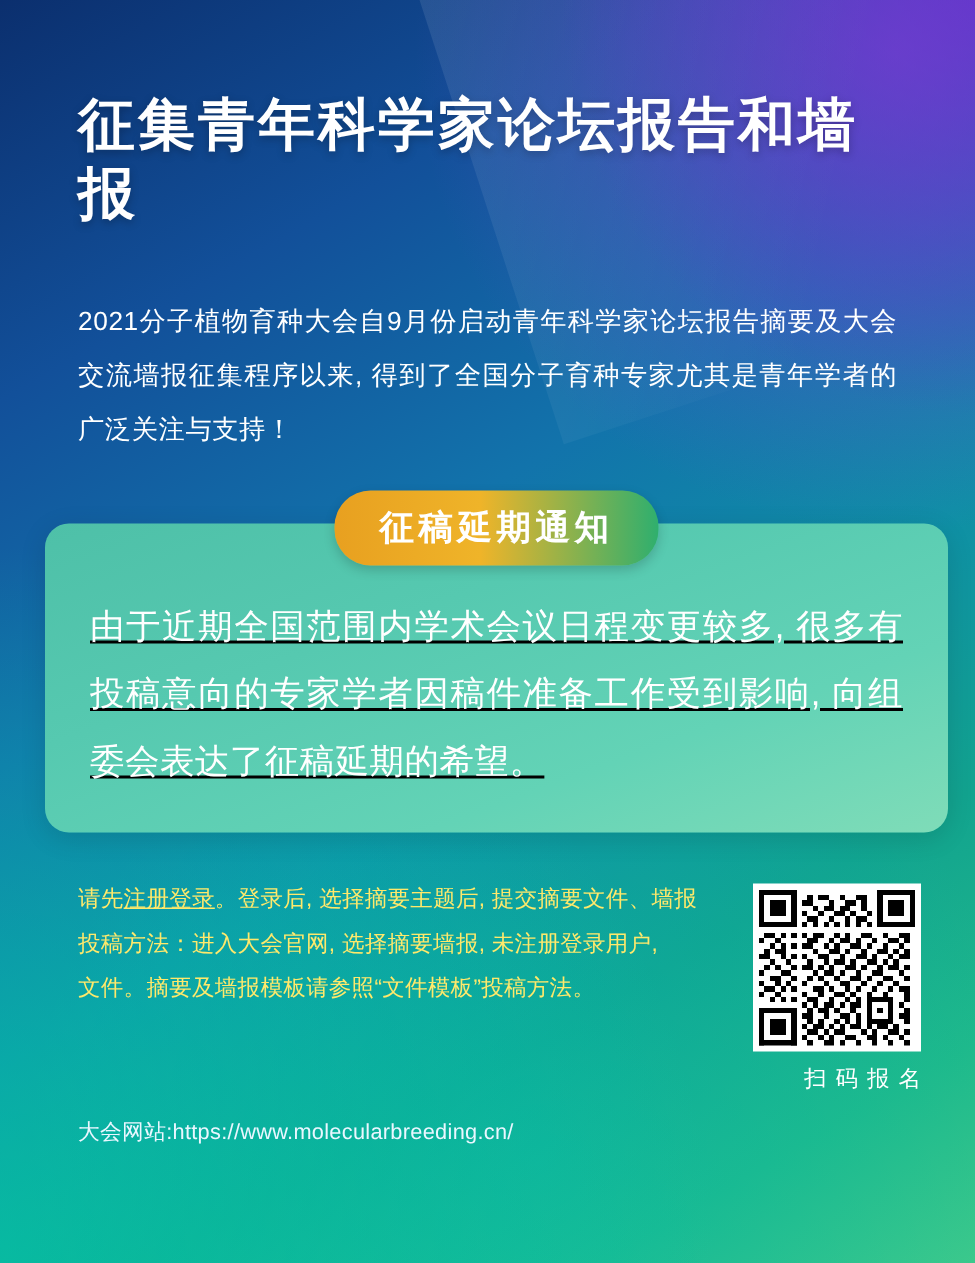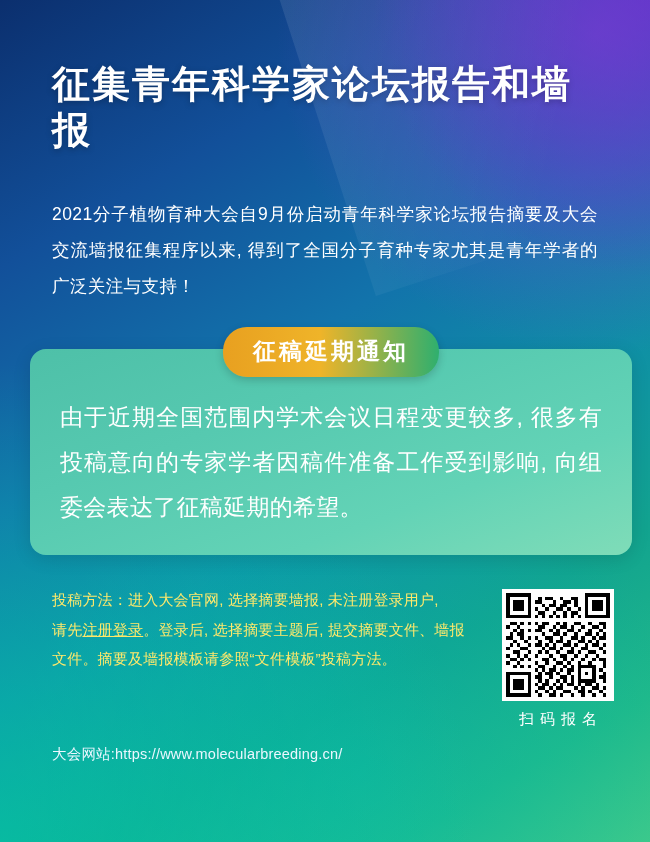--- a/index.html
+++ b/index.html
@@ -61,20 +61,21 @@
     text-align: justify;
   }
 
   .notice-card {
     position: relative;
     margin: 44px 18px 0 30px;
     padding: 46px 30px 26px 30px;
     border-radius: 16px;
     background: linear-gradient(160deg, #4ec0a8 0%, #56c9b0 35%, #63d3b6 70%, #7fdcb8 100%);
     box-shadow: 0 4px 18px rgba(0,0,0,0.12);
+    text-decoration: underline;
   }
 
   .badge-wrap {
     position: absolute;
     top: -22px;
     left: 0;
     right: 0;
     display: flex;
     justify-content: center;
   }
@@ -129,21 +130,21 @@
   }
 
   .link-underline {
     text-decoration: underline;
     color: #ffe96b;
   }
 
   .qr-block {
     flex: 0 0 auto;
     width: 124px;
-    text-align: center;
+    text-align: right;
     padding-top: 4px;
   }
 
   .qr {
     width: 112px;
     height: 112px;
     margin: 0 auto;
     background-color: #ffffff;
     padding: 4px;
     box-sizing: border-box;
@@ -180,22 +181,22 @@
       <span class="badge">征稿延期通知</span>
     </div>
 
     <div class="notice-body">
       <p>由于近期全国范围内学术会议日程变更较多, 很多有投稿意向的专家学者因稿件准备工作受到影响, 向组委会表达了征稿延期的希望。</p>
     </div>
   </div>
 
   <div class="footer">
     <div class="footer-text">
+      <p><span>请先</span><span class="link-underline">注册登录</span><span>。登录后, 选择摘要主题后, 提交摘要文件、墙报</span></p>
       <p><span>投稿方法：</span><span>进入大会官网, 选择摘要墙报, 未注册登录用户,</span></p>
-      <p><span>请先</span><span class="link-underline">注册登录</span><span>。登录后, 选择摘要主题后, 提交摘要文件、墙报</span></p>
       <p><span>文件。摘要及墙报模板请参照</span><span>“文件模板”</span><span>投稿方法。</span></p>
     </div>
 
     <div class="qr-block">
       <div class="qr">
         <svg viewBox="0 0 29 29" width="104" height="104" shape-rendering="crispEdges">
           <rect width="29" height="29" fill="#ffffff"></rect>
           <g fill="#000000">
 
             <rect x="0" y="0" width="7" height="1"></rect>

